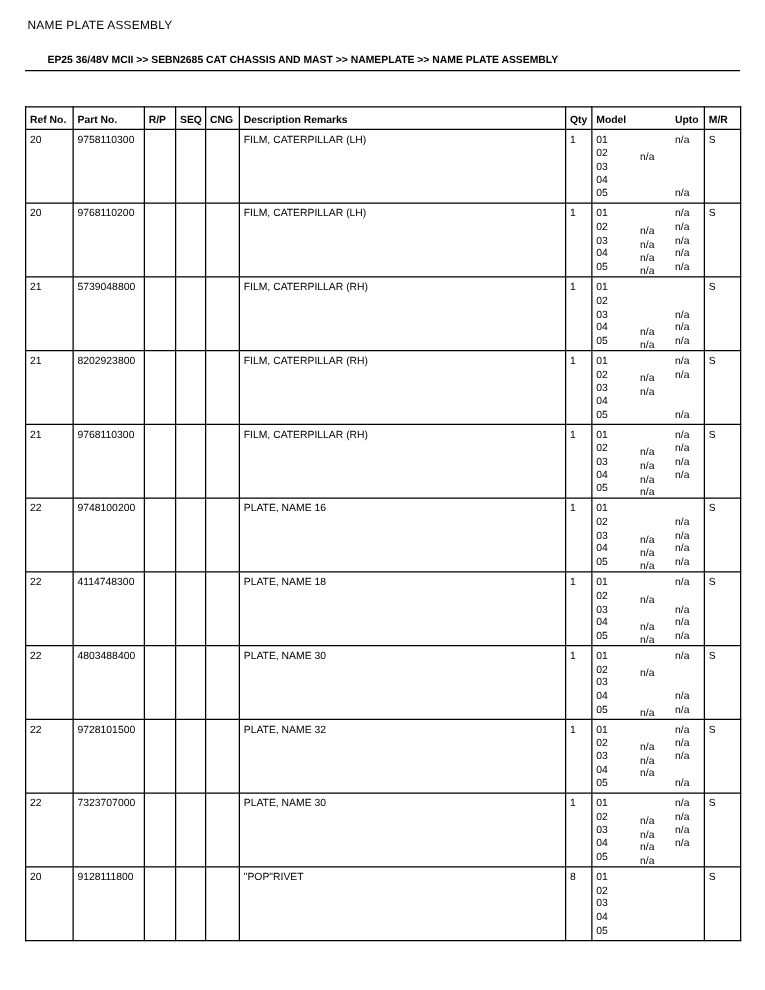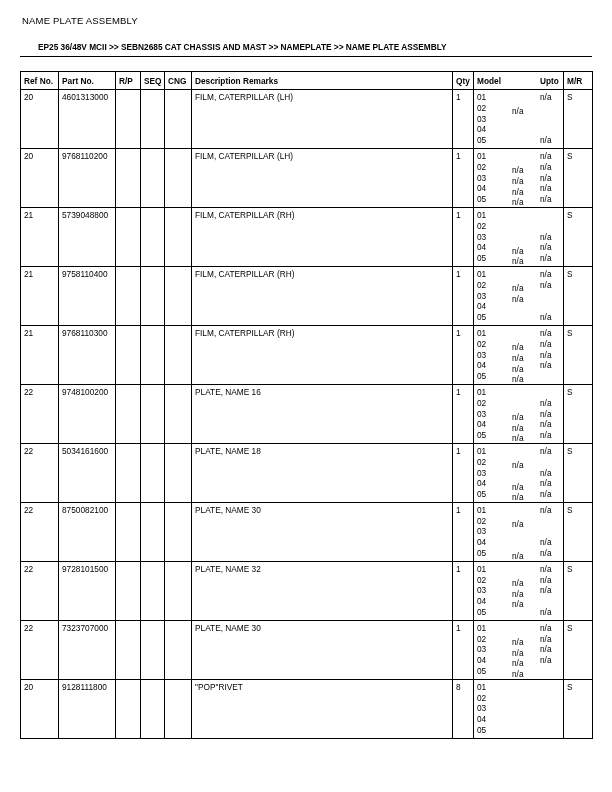--- a/index.html
+++ b/index.html
@@ -22,21 +22,21 @@
     position: absolute; left: 38px; top: 42px;
     font-size: 8.3px; font-weight: 700;
     white-space: nowrap;
   }
   .breadcrumb-rule {
     position: absolute; left: 20px; top: 56px;
     width: 572px; height: 0;
     border-top: 1.3px solid #000;
   }
   table.parts-table {
-    position: absolute; left: 20px; top: 71px;
+    position: absolute; left: 20px; top: 85px;
     width: 572px;
     border-collapse: collapse;
     table-layout: fixed;
   }
   .parts-table th, .parts-table td {
     border: 1px solid #000;
     padding: 2px 1px 2px 3px;
     vertical-align: top;
     text-align: left;
     font-size: 8.3px;
@@ -96,21 +96,21 @@
             <span class="mf">From</span>
             <span class="mu">Upto</span>
           </div>
         </th>
         <th>M/R</th>
       </tr>
     </thead>
     <tbody id="rows-body">
         <tr>
           <td>20</td>
-          <td>4601313000</td>
+          <td>9758110300</td>
           <td></td>
           <td></td>
           <td></td>
           <td>FILM, CATERPILLAR (LH)</td>
           <td>1</td>
           <td>
             <div class="mline">
               <span class="mm">01</span>
               <span class="mf">n/a</span>
               <span class="mu">n/a</span>
@@ -207,21 +207,21 @@
             <div class="mline">
               <span class="mm">05</span>
               <span class="mf">n/a</span>
               <span class="mu">n/a</span>
             </div>
           </td>
           <td>S</td>
         </tr>
         <tr>
           <td>21</td>
-          <td>9758110400</td>
+          <td>8202923800</td>
           <td></td>
           <td></td>
           <td></td>
           <td>FILM, CATERPILLAR (RH)</td>
           <td>1</td>
           <td>
             <div class="mline">
               <span class="mm">01</span>
               <span class="mf">n/a</span>
               <span class="mu">n/a</span>
@@ -318,21 +318,21 @@
             <div class="mline">
               <span class="mm">05</span>
               <span class="mf">n/a</span>
               <span class="mu">n/a</span>
             </div>
           </td>
           <td>S</td>
         </tr>
         <tr>
           <td>22</td>
-          <td>5034161600</td>
+          <td>4114748300</td>
           <td></td>
           <td></td>
           <td></td>
           <td>PLATE, NAME 18</td>
           <td>1</td>
           <td>
             <div class="mline">
               <span class="mm">01</span>
               <span class="mf">n/a</span>
               <span class="mu">n/a</span>
@@ -355,21 +355,21 @@
             <div class="mline">
               <span class="mm">05</span>
               <span class="mf">n/a</span>
               <span class="mu">n/a</span>
             </div>
           </td>
           <td>S</td>
         </tr>
         <tr>
           <td>22</td>
-          <td>8750082100</td>
+          <td>4803488400</td>
           <td></td>
           <td></td>
           <td></td>
           <td>PLATE, NAME 30</td>
           <td>1</td>
           <td>
             <div class="mline">
               <span class="mm">01</span>
               <span class="mf">n/a</span>
               <span class="mu">n/a</span>

